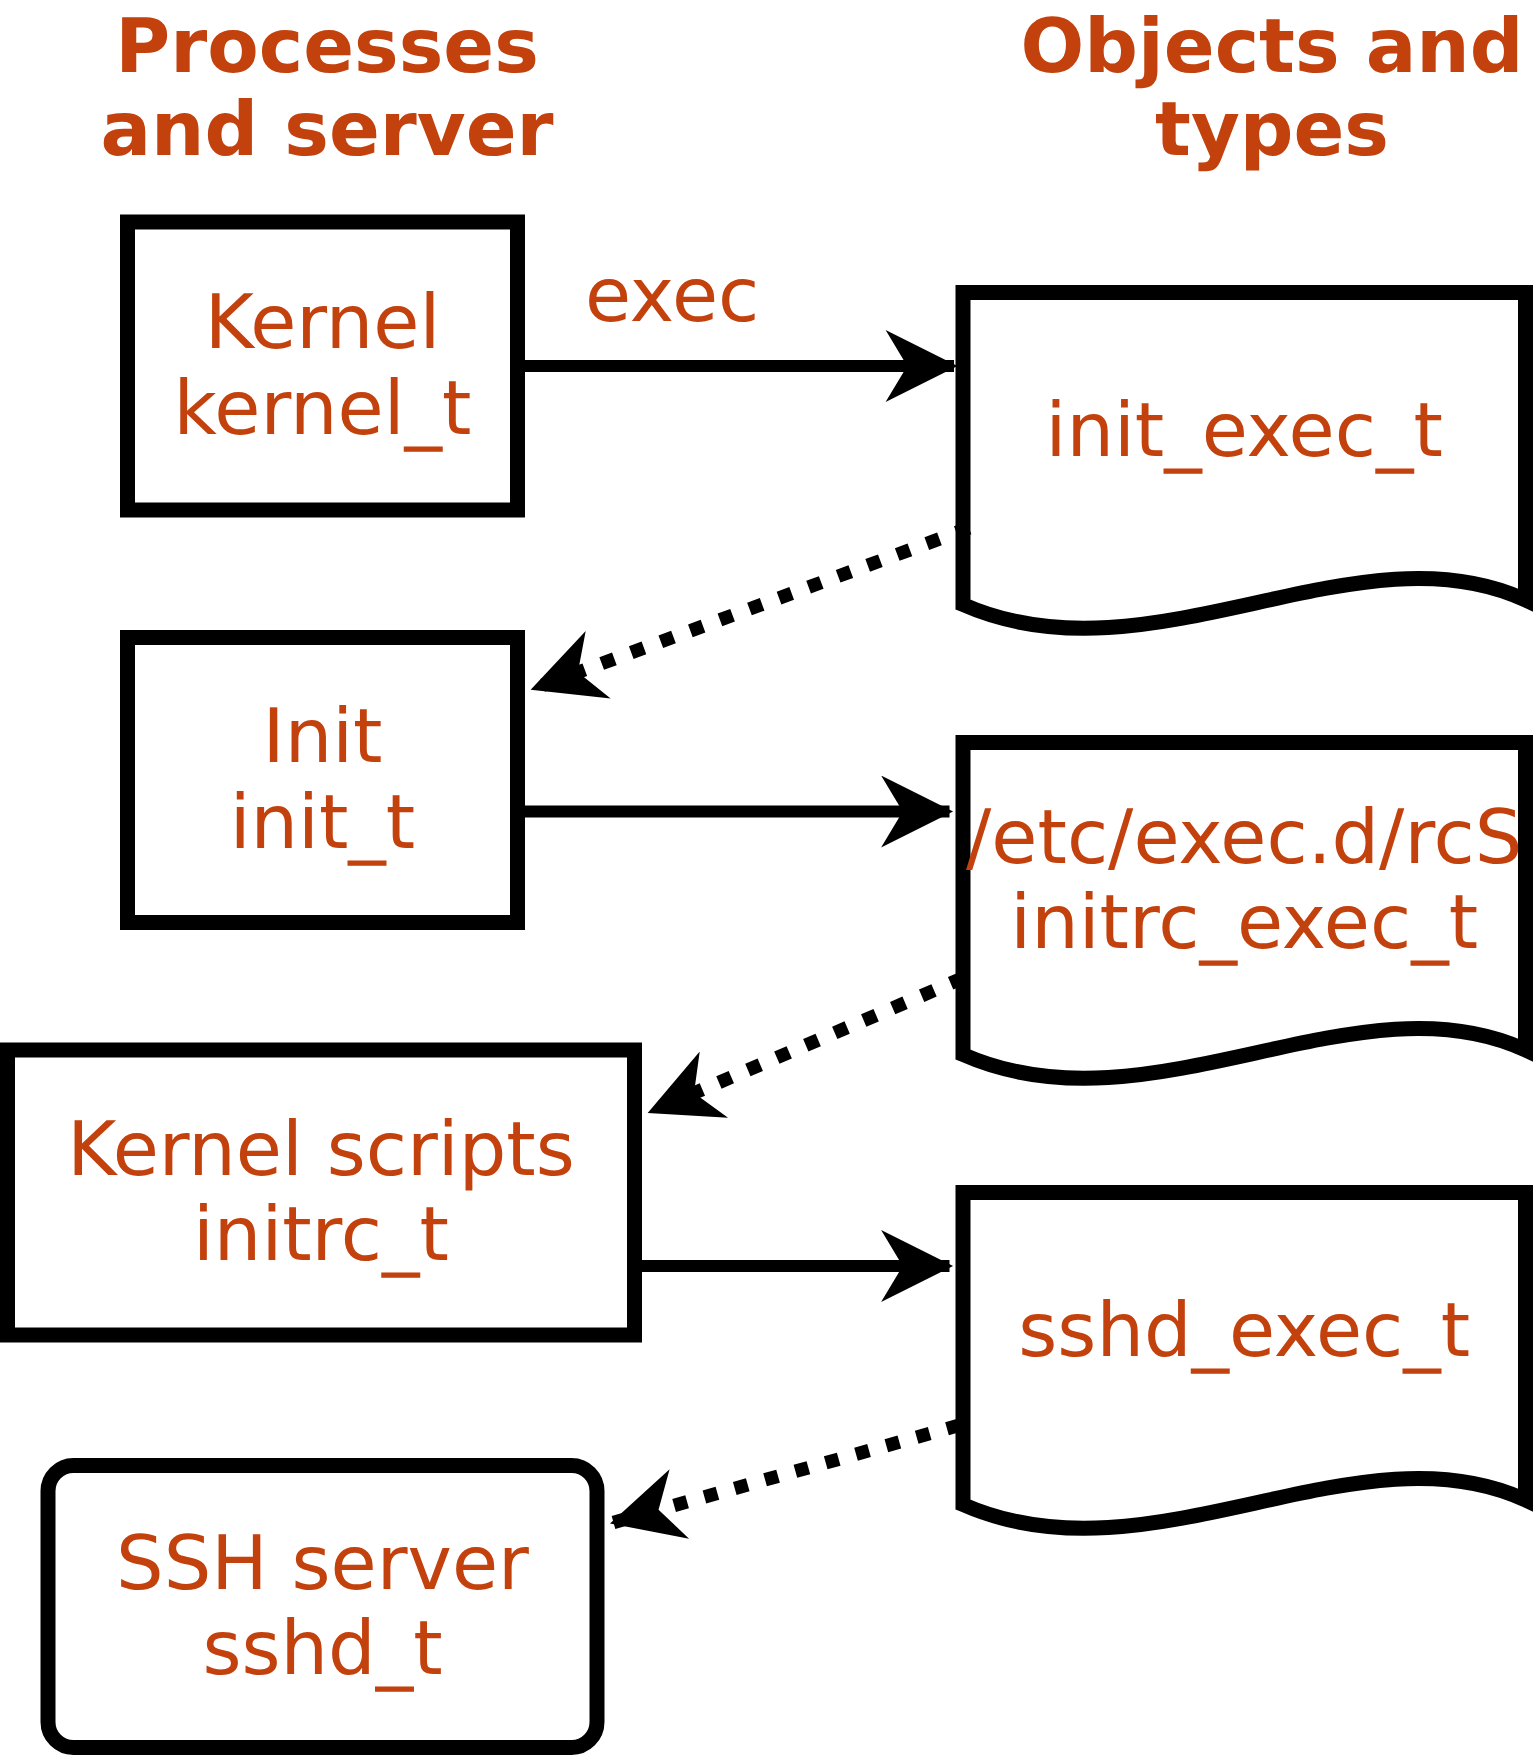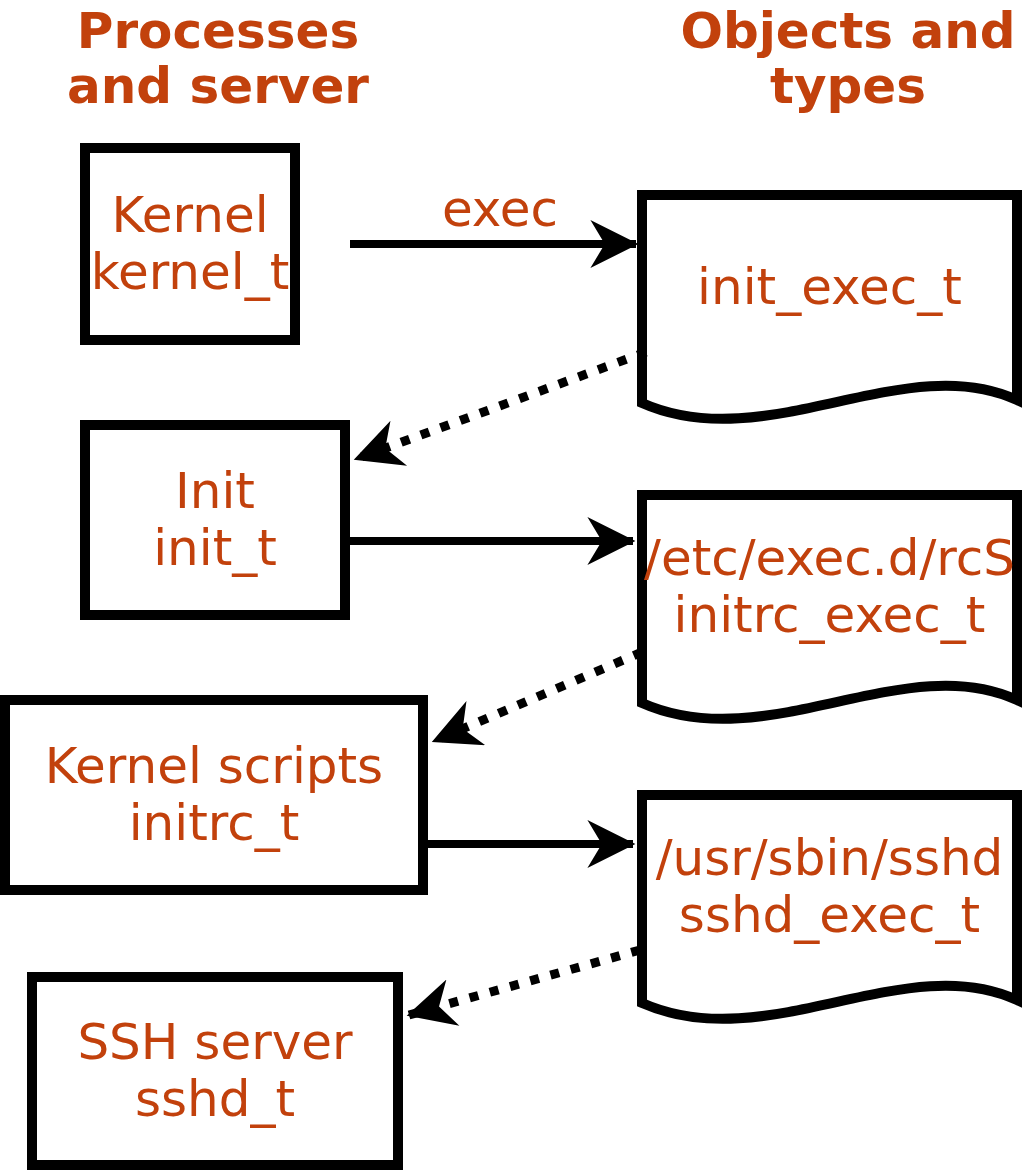--- a/index.html
+++ b/index.html
@@ -52,25 +52,23 @@
     flex-direction: column;
     align-items: center;
     justify-content: center;
     text-align: center;
     font-size: 50px;
     line-height: 57px;
     white-space: nowrap;
   }
   .arrow-label {
     position: absolute;
-    text-align: center;
     font-size: 50px;
     line-height: 55px;
     white-space: nowrap;
-    margin-top: 12px;
   }
 </style>
 </head>
 <body>
 
 <div id="canvas">
 
   <svg class="layer" viewBox="0 0 1024 1173">
     <defs>
       <marker id="ah" viewBox="0 0 10 10" refX="9.5" refY="5" markerWidth="52" markerHeight="48" orient="auto" markerUnits="userSpaceOnUse">
@@ -95,42 +93,41 @@
     <div>Processes</div>
     <div>and server</div>
   </div>
   <div class="hdr" style="left:648px; top:4px;">
     <div>Objects and</div>
     <div>types</div>
   </div>
 
   <div class="arrow-label" style="left:390px; top:170px; width:220px;">exec</div>
 
-  <div class="pbox" style="left:80px; top:143px; width:220px; height:202px;">
+  <div class="pbox" style="left:80px; top:143px; width:270px; height:202px;">
     <div>Kernel</div>
     <div>kernel_t</div>
   </div>
   <div class="pbox" style="left:80px; top:420px; width:270px; height:200px;">
     <div>Init</div>
     <div>init_t</div>
   </div>
   <div class="pbox" style="left:0px; top:695px; width:428px; height:200px;">
     <div>Kernel scripts</div>
     <div>initrc_t</div>
   </div>
-  <div class="pbox" style="left:27px; top:972px; width:376px; height:198px;">
+  <div class="pbox" style="left:27px; top:972px; width:376px; height:198px;border-radius:22px;">
     <div>SSH server</div>
     <div>sshd_t</div>
   </div>
 
   <div class="dtext" style="left:642px; top:192px; width:375px; height:190px;">
     <div>init_exec_t</div>
   </div>
   <div class="dtext" style="left:642px; top:492px; width:375px; height:190px;">
     <div>/etc/exec.d/rcS</div>
     <div>initrc_exec_t</div>
   </div>
   <div class="dtext" style="left:642px; top:792px; width:375px; height:190px;">
-    <div>/usr/sbin/sshd</div>
     <div>sshd_exec_t</div>
   </div>
 
 </div>
 
 </body></html>

